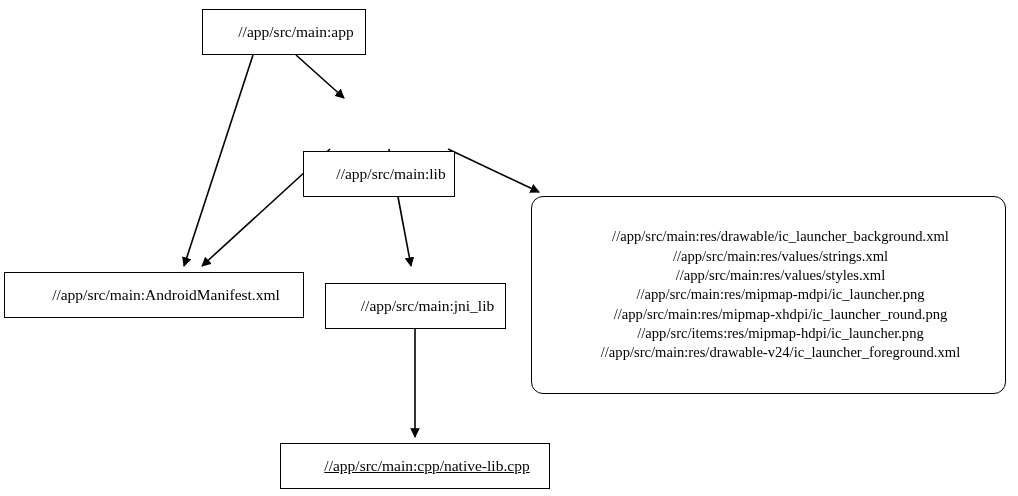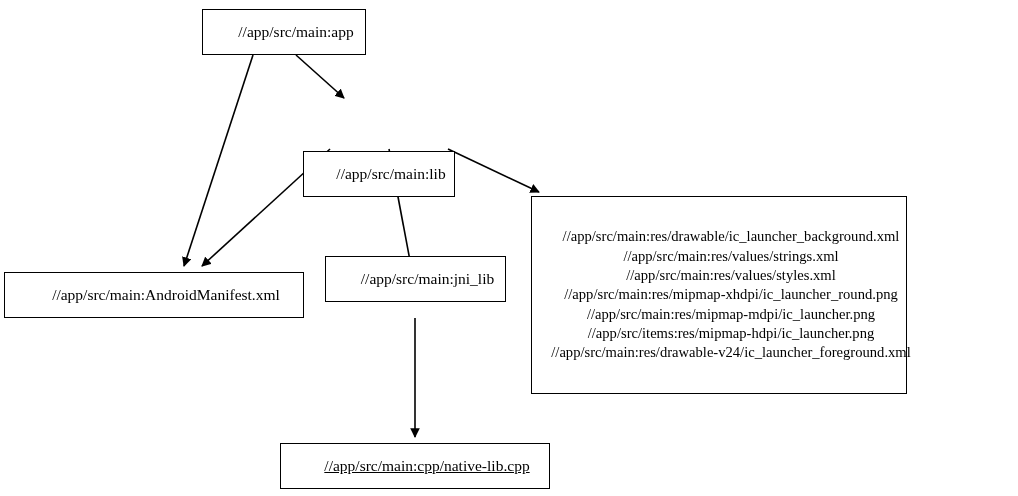--- a/index.html
+++ b/index.html
@@ -39,28 +39,29 @@
     padding-left: 24px;
   }
   .node-label {
     display: block;
     text-align: center;
   }
   
   #node-app       { left: 202px; top: 9px;   width: 164px; height: 46px; }
   #node-lib       { left: 303px; top: 103px; width: 152px; height: 46px; margin-top: 48px; }
   #node-manifest  { left: 4px;   top: 272px; width: 300px; height: 46px; }
-  #node-jnilib    { left: 325px; top: 256px; width: 181px; height: 46px; }
+  #node-jnilib    { left: 325px; top: 283px; width: 181px; height: 46px; }
   #node-cpp       { left: 280px; top: 443px; width: 270px; height: 46px; text-decoration: underline; }
   
   #node-resources {
-    left: 531px; top: 196px; width: 376px; height: 198px;
+    left: 531px; top: 196px; width: 475px; height: 198px;
     font-size: 14.6px;
     line-height: 19.3px;
     justify-content: center;
+    border-radius: 12px;
   }
   #node-resources .node-label { white-space: nowrap; }
 </style>
 </head>
 <body>
 
 <div id="canvas">
 
   <svg class="edge-layer" viewBox="0 0 1018 496" width="1018" height="496" xmlns="http://www.w3.org/2000/svg">
     <defs>
@@ -99,19 +100,19 @@
   </div>
 
   <div class="node" id="node-cpp">
     <span class="node-label">//app/src/main:cpp/native-lib.cpp</span>
   </div>
 
   <div class="node" id="node-resources">
     <span class="node-label">//app/src/main:res/drawable/ic_launcher_background.xml</span>
     <span class="node-label">//app/src/main:res/values/strings.xml</span>
     <span class="node-label">//app/src/main:res/values/styles.xml</span>
+    <span class="node-label">//app/src/main:res/mipmap-mdpi/ic_launcher.png</span>
     <span class="node-label">//app/src/main:res/mipmap-xhdpi/ic_launcher_round.png</span>
-    <span class="node-label">//app/src/main:res/mipmap-mdpi/ic_launcher.png</span>
     <span class="node-label">//app/src/items:res/mipmap-hdpi/ic_launcher.png</span>
     <span class="node-label">//app/src/main:res/drawable-v24/ic_launcher_foreground.xml</span>
   </div>
 
 </div>
 
 </body></html>

